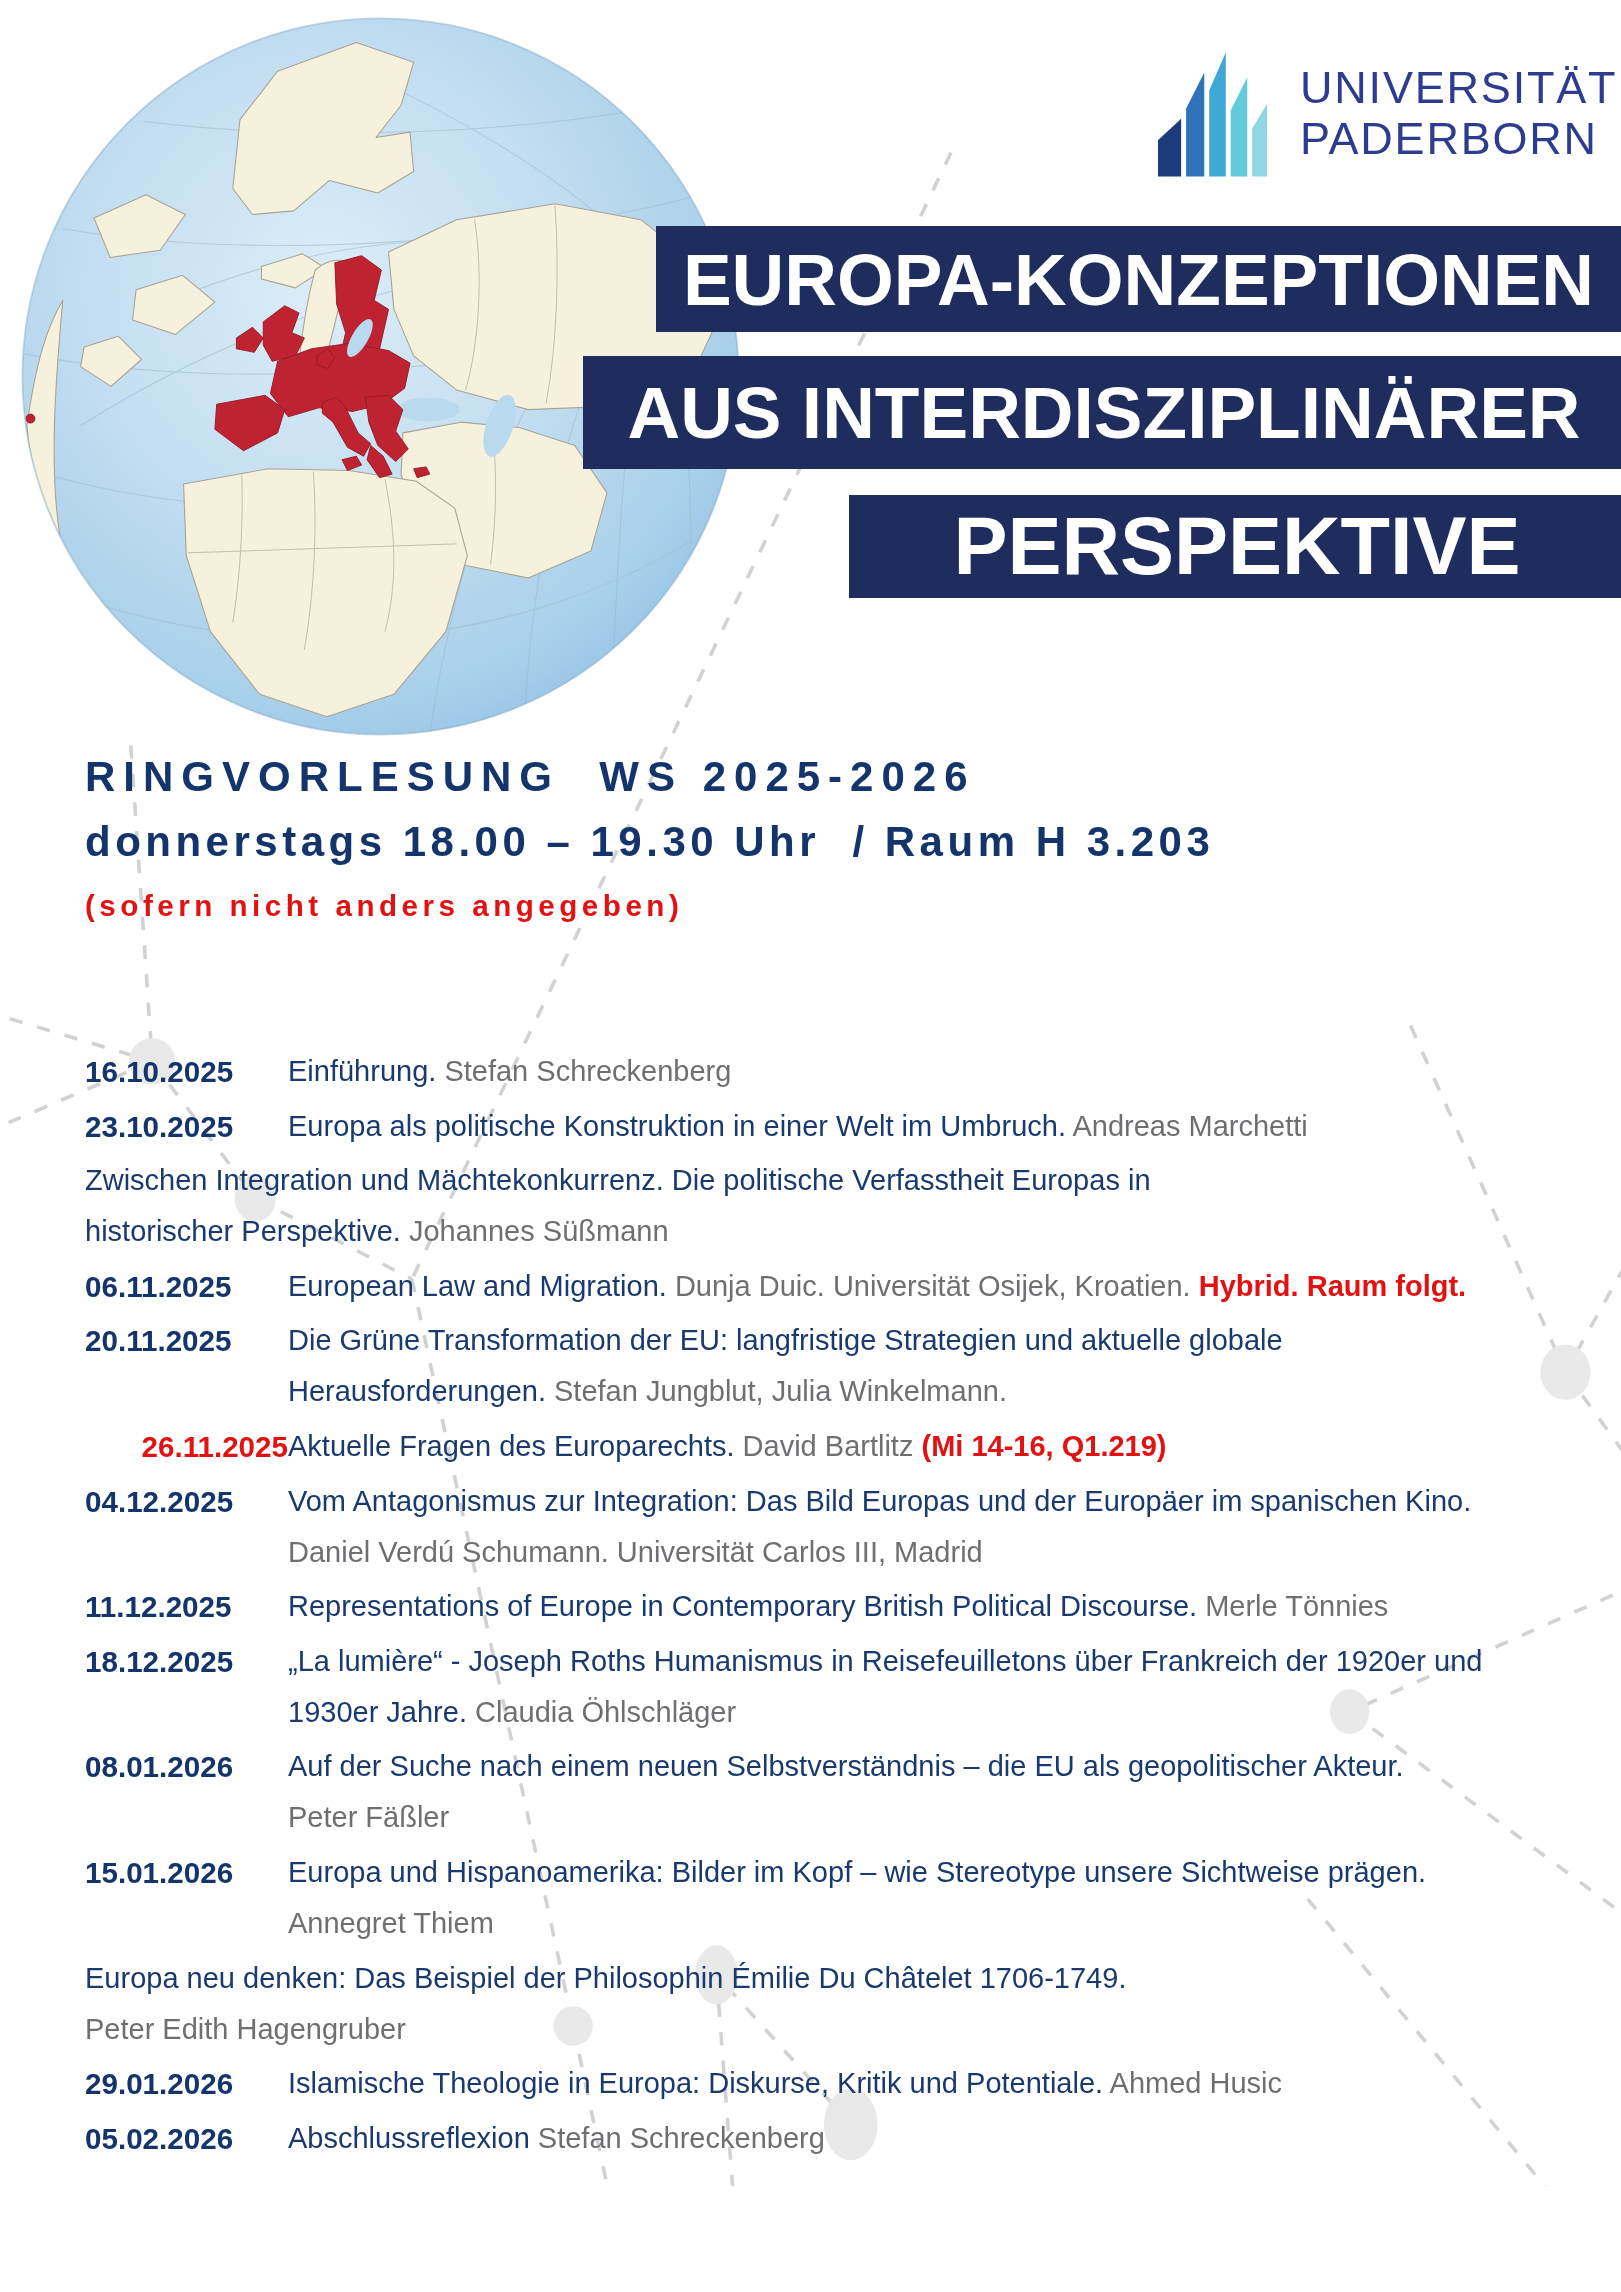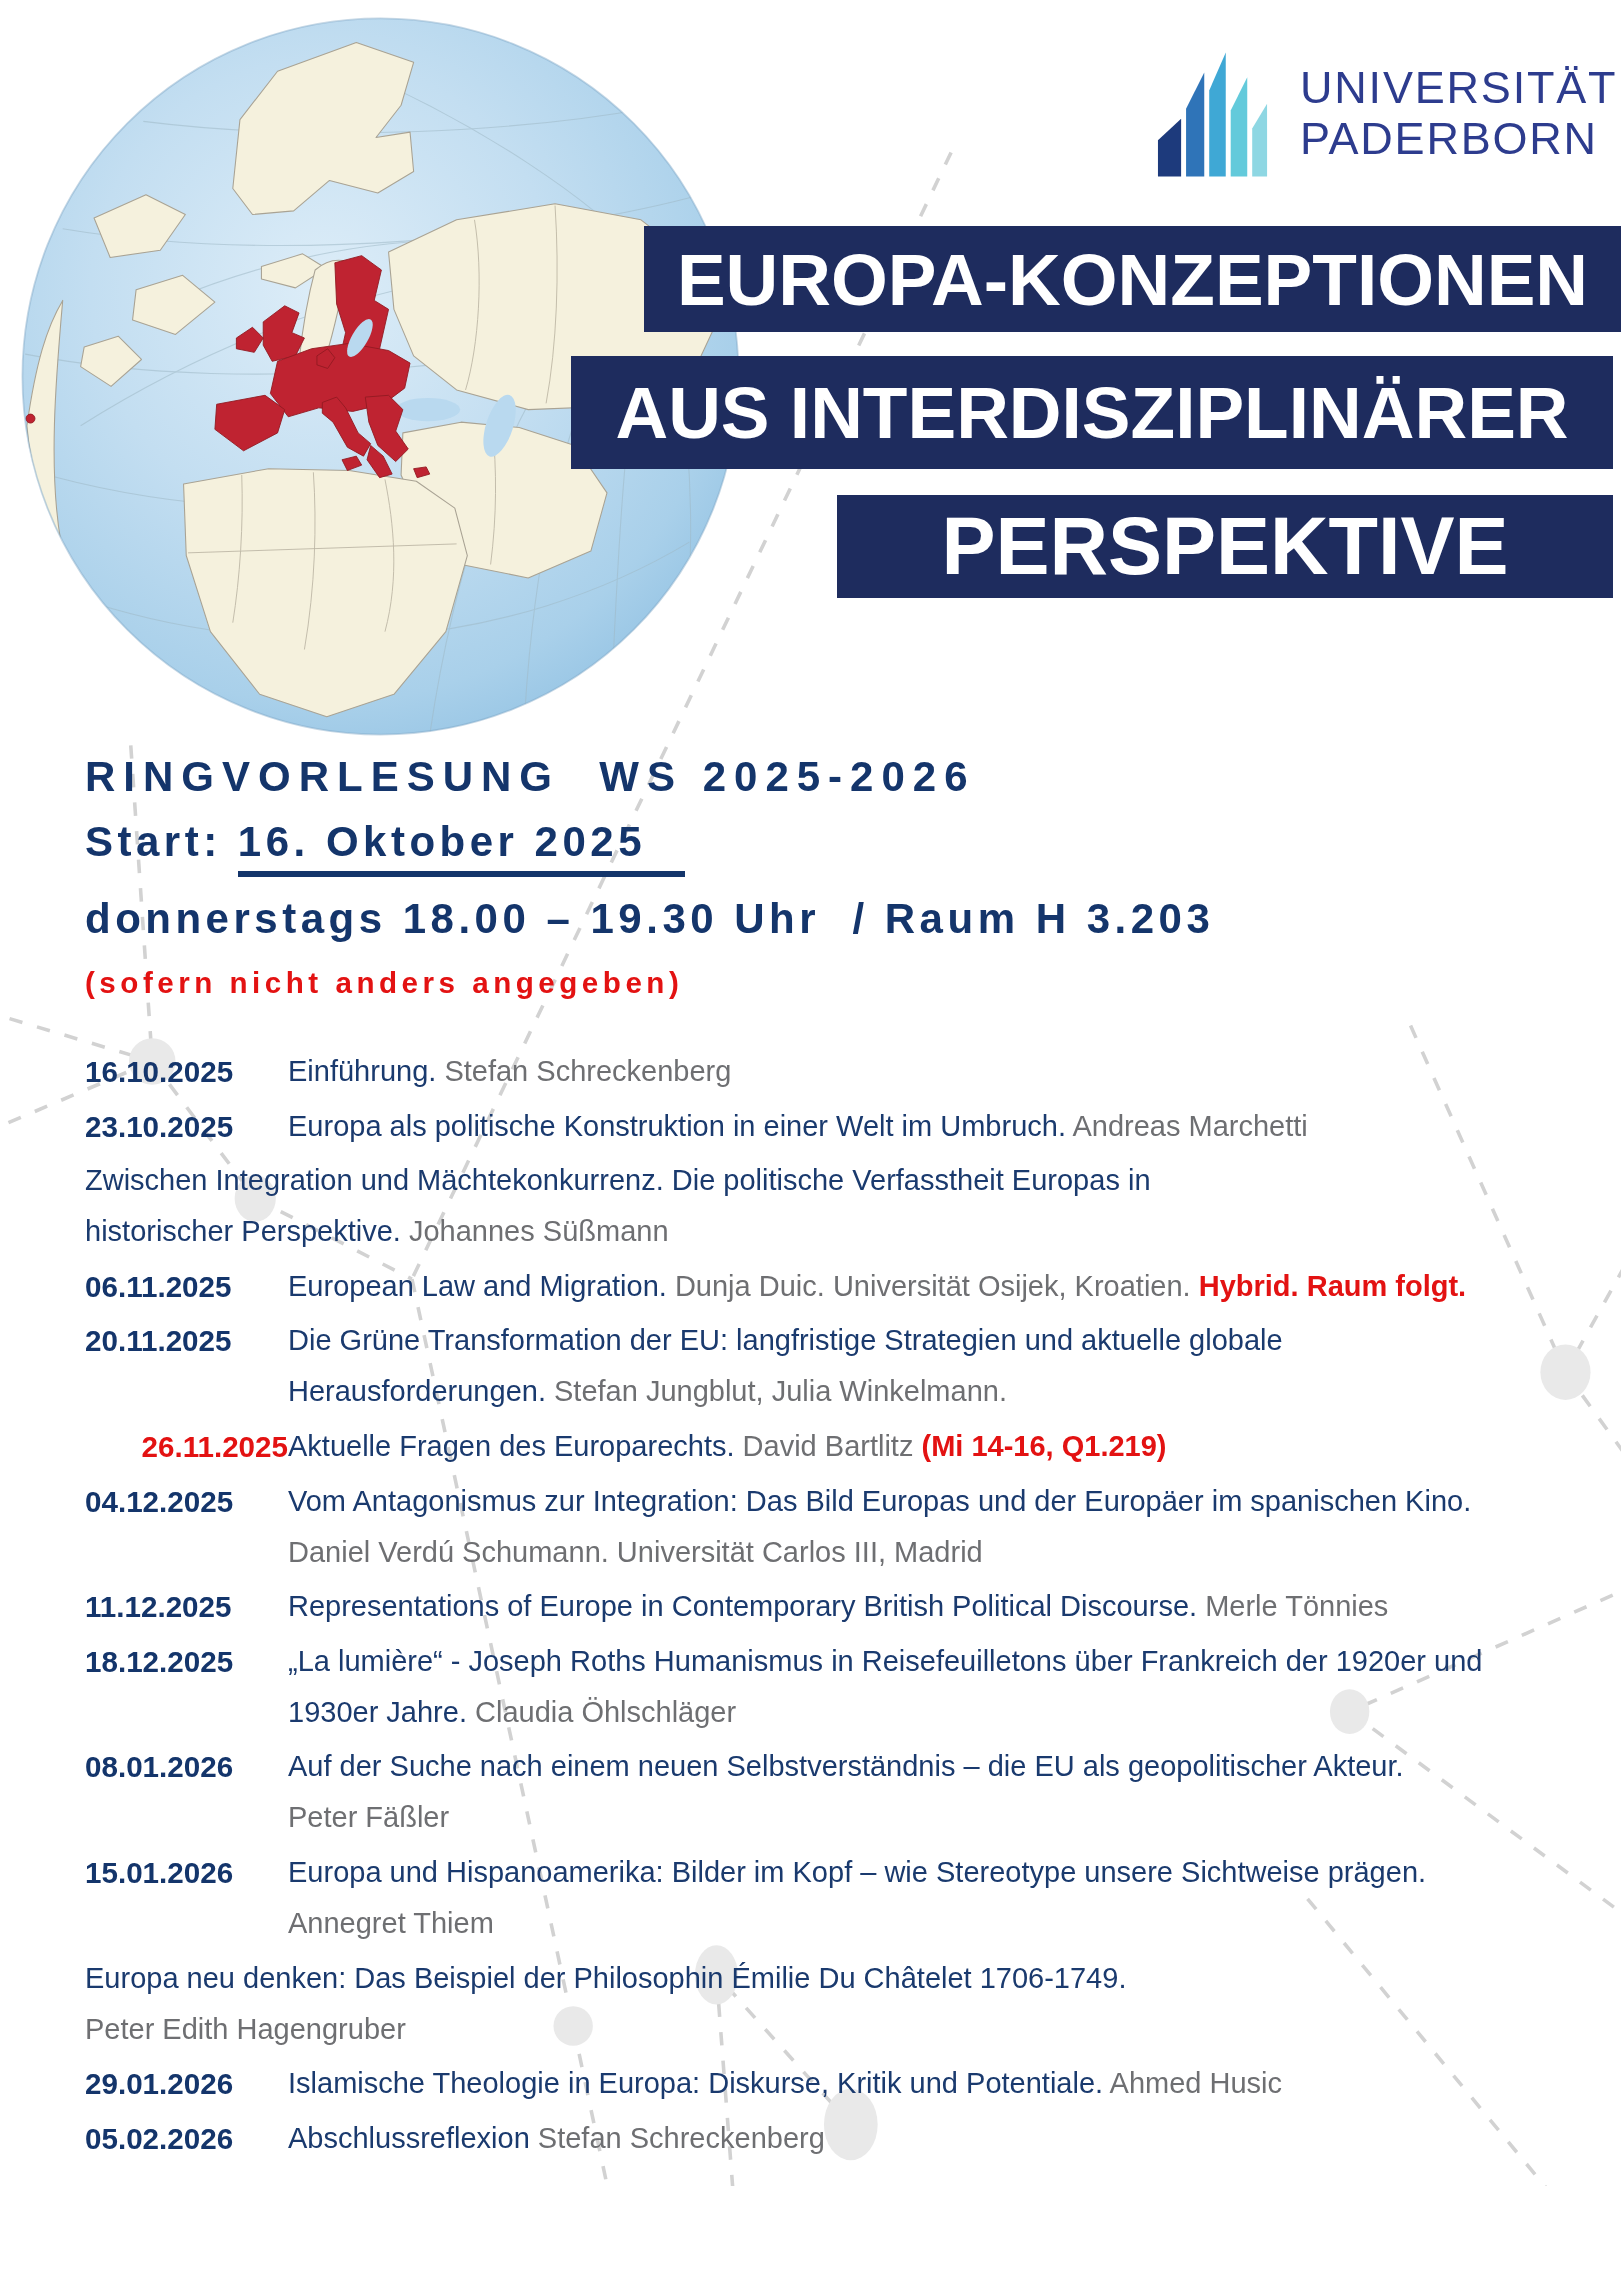--- a/index.html
+++ b/index.html
@@ -8,21 +8,21 @@
   
   .network{position:absolute;left:0;top:0;width:1621px;height:2293px;z-index:1;}
   
   .globe{position:absolute;left:9px;top:5.4px;width:743px;height:743px;z-index:2;}
   
   .logo{position:absolute;left:1153px;top:43px;z-index:3;display:flex;align-items:center;}
   .logo-mark{width:124px;height:139px;}
   .logo-text{margin-left:23px;color:#2d3c8e;font-size:45px;line-height:51px;letter-spacing:1.8px;font-weight:400;}
   
   .bar{position:absolute;background:#1e2c5e;color:#ffffff;display:flex;align-items:center;justify-content:center;
-       font-weight:bold;z-index:3;white-space:nowrap;}
+       font-weight:bold;z-index:3;white-space:nowrap;margin-left:12px;}
   .bar1{left:644px;top:226px;right:0;height:106px;font-size:73px;letter-spacing:0px;}
   .bar2{left:571px;top:356px;width:1042px;height:113px;font-size:73px;}
   .bar3{left:837px;top:495px;width:776px;height:103px;font-size:81px;}
   
   .header{position:absolute;left:85px;top:754px;width:1397px;z-index:3;color:#14356b;font-weight:bold;}
   .h-line{white-space:pre-wrap;}
   .h1{font-size:42px;line-height:45px;letter-spacing:8px;margin-bottom:19.7px;}
   .h2{font-size:42px;line-height:45px;letter-spacing:4.5px;margin-bottom:32px;}
   .h2 .udate{border-bottom:6.3px solid #14356b;padding-bottom:6.3px;padding-right:39px;}
   .h3{font-size:42px;line-height:45px;letter-spacing:4.5px;margin-bottom:25px;}
@@ -162,21 +162,20 @@
       <div>PADERBORN</div>
     </div>
   </div>
 
   <div class="bar bar1">EUROPA-KONZEPTIONEN</div>
   <div class="bar bar2">AUS INTERDISZIPLINÄRER</div>
   <div class="bar bar3">PERSPEKTIVE</div>
 
   <div class="header">
     <div class="h-line h1">RINGVORLESUNG  WS 2025-2026</div>
-    <div class="h-line h2"><span>Start: </span><span class="udate">16. Oktober 2025</span></div>
     <div class="h-line h3">donnerstags 18.00 – 19.30 Uhr  / Raum H 3.203</div>
     <div class="h-line h4">(sofern nicht anders angegeben)</div>
   </div>
 
   <div class="schedule" id="schedule">
       <div class="row">
         <div class="rdate">16.10.2025</div>
         <div class="rbody"><span class="seg-title">Einführung. </span><span class="seg-speaker">Stefan Schreckenberg</span></div>
       </div>
       <div class="row">

